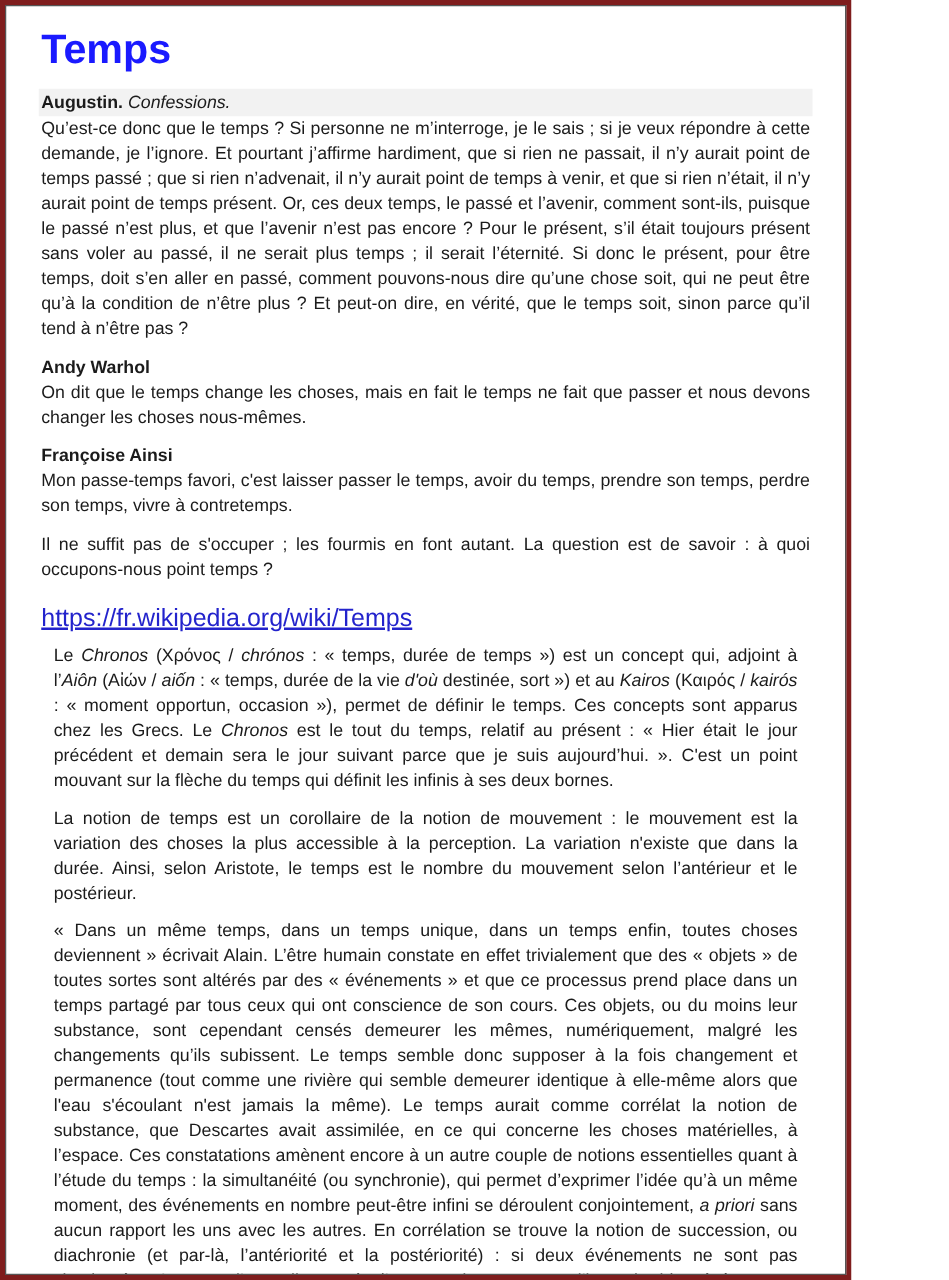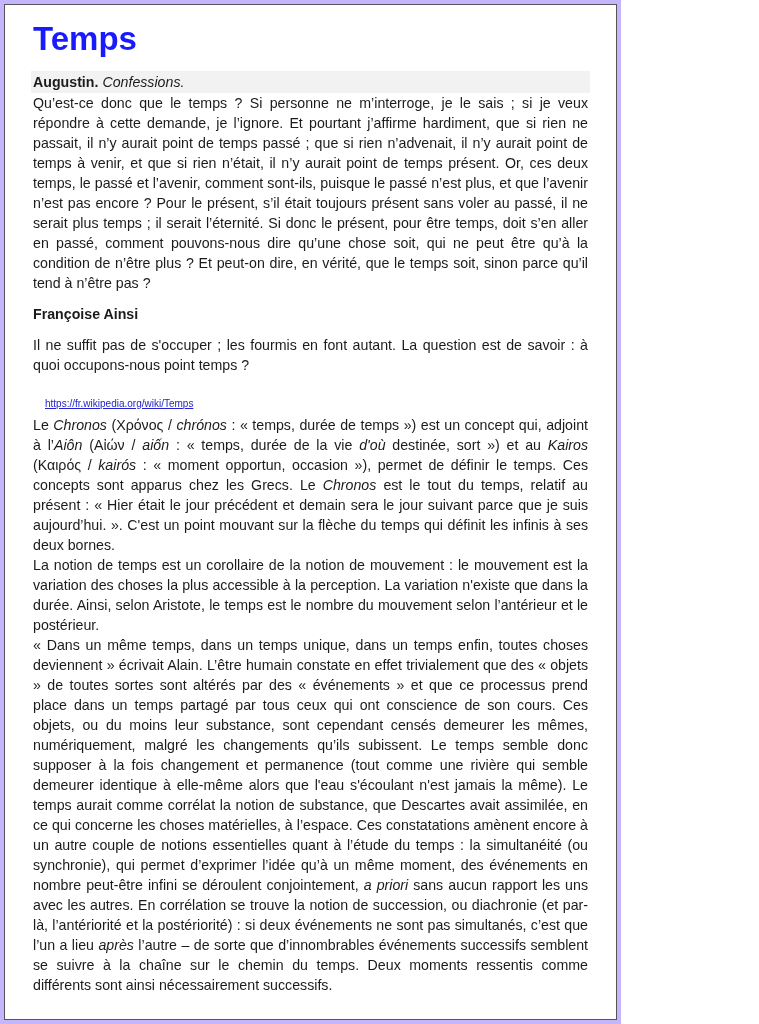--- a/index.html
+++ b/index.html
@@ -3,23 +3,23 @@
 <meta charset="utf-8">
 <style>
   html, body {
     margin: 0;
     padding: 0;
     background: #ffffff;
     font-family: "Liberation Sans", sans-serif;
   }
   .canvas {
     position: relative;
-    width: 621px;
+    width: 681px;
     height: 1024px;
-    background: #c4b5fd;
+    background: #7f1d1d;
     overflow: hidden;
   }
   .page {
     position: absolute;
     top: 4px; left: 4px; right: 4px; bottom: 4px;
     border: 1px solid #555555;
     background: #ffffff;
     box-sizing: border-box;
     padding: 16px 28px 10px 28px;
     overflow: hidden;
@@ -48,44 +48,49 @@
   .qhead em { font-weight: normal; font-style: italic; margin-left: 4px; }
   .body-text {
     margin: 0;
     font-size: 14.2px;
     line-height: 20px;
     color: #1b1b1b;
     text-align: justify;
   }
   section.quote { margin: 0 0 11px 0; }
   section.quote:first-of-type { margin-bottom: 11px; }
-  .link-row { margin: 19px 0 0 12px; font-size: 10px; line-height: 20px; }
+  .link-row { margin: 19px 0 0 0; font-size: 20px; line-height: 20px; }
   a.doc-link {
     color: #2323cc;
     text-decoration: underline;
     cursor: pointer;
   }
   .wiki-block { margin-top: 1px; }
-  .wiki-block p { margin: 0; }
+  .wiki-block p { margin: 10px; }
 </style>
 </head>
 <body>
 
 <div class="canvas">
   <div class="page">
 
     <h1 class="doc-title">Temps</h1>
 
     <div>
         <section class="quote">
     <h2 class="qhead highlight"><strong>Augustin.</strong><em>Confessions.</em></h2>
     <p class="body-text">Qu’est-ce donc que le temps ? Si personne ne m’interroge, je le sais ; si je veux répondre à cette demande, je l’ignore. Et pourtant j’affirme hardiment, que si rien ne passait, il n’y aurait point de temps passé ; que si rien n’advenait, il n’y aurait point de temps à venir, et que si rien n’était, il n’y aurait point de temps présent. Or, ces deux temps, le passé et l’avenir, comment sont-ils, puisque le passé n’est plus, et que l’avenir n’est pas encore ? Pour le présent, s’il était toujours présent sans voler au passé, il ne serait plus temps ; il serait l’éternité. Si donc le présent, pour être temps, doit s’en aller en passé, comment pouvons-nous dire qu’une chose soit, qui ne peut être qu’à la condition de n’être plus ? Et peut-on dire, en vérité, que le temps soit, sinon parce qu’il tend à n’être pas ?</p>
   </section>
         <section class="quote">
+    <h2 class="qhead"><strong>Andy Warhol</strong></h2>
+    <p class="body-text">On dit que le temps change les choses, mais en fait le temps ne fait que passer et nous devons changer les choses nous-mêmes.</p>
+  </section>
+        <section class="quote">
     <h2 class="qhead"><strong>Françoise Ainsi</strong></h2>
+    <p class="body-text">Mon passe-temps favori, c'est laisser passer le temps, avoir du temps, prendre son temps, perdre son temps, vivre à contretemps.</p>
   </section>
         <section class="quote">
     <p class="body-text">Il ne suffit pas de s'occuper ; les fourmis en font autant. La question est de savoir : à quoi occupons-nous point temps ?</p>
   </section>
       </div>
 
     <div class="link-row">
       <a class="doc-link" href="#">https://fr.wikipedia.org/wiki/Temps</a>
     </div>
 

